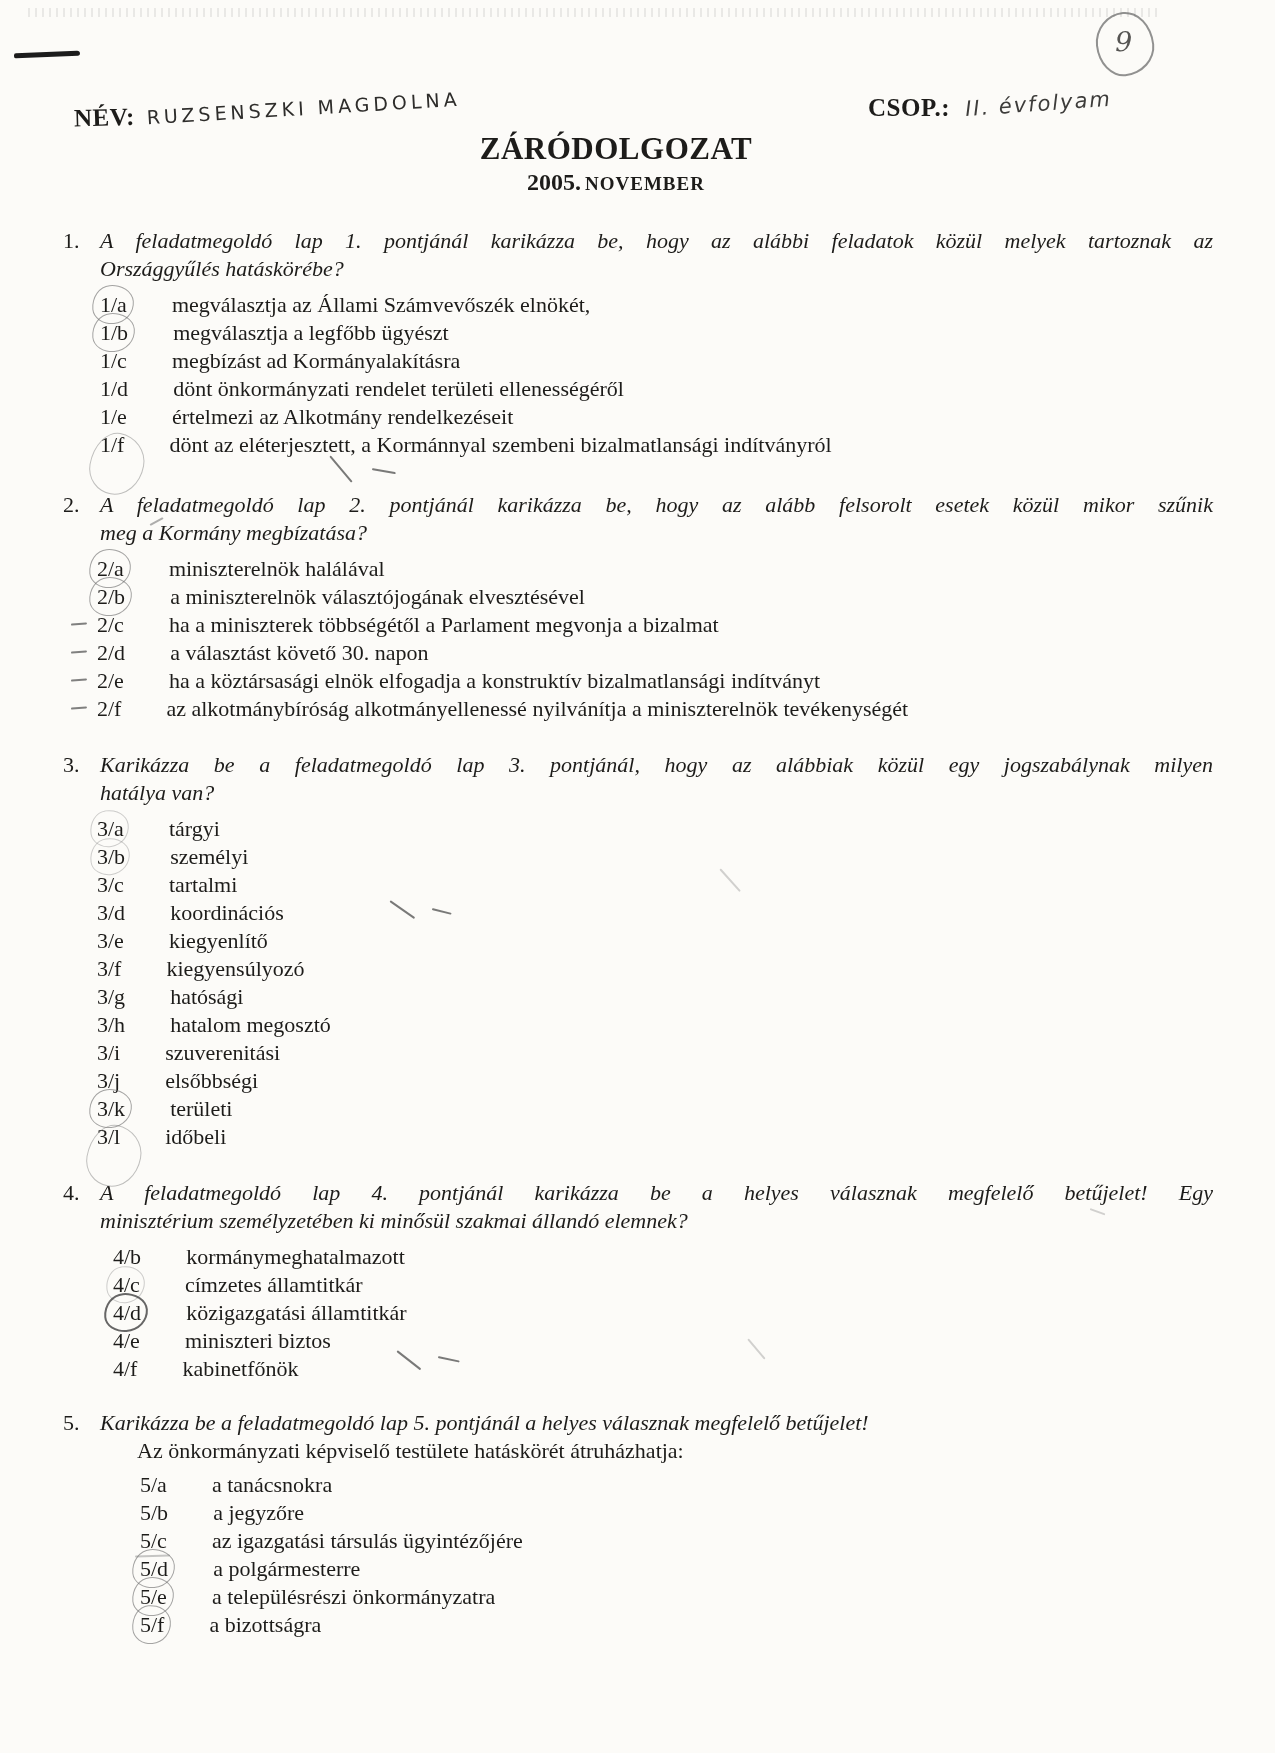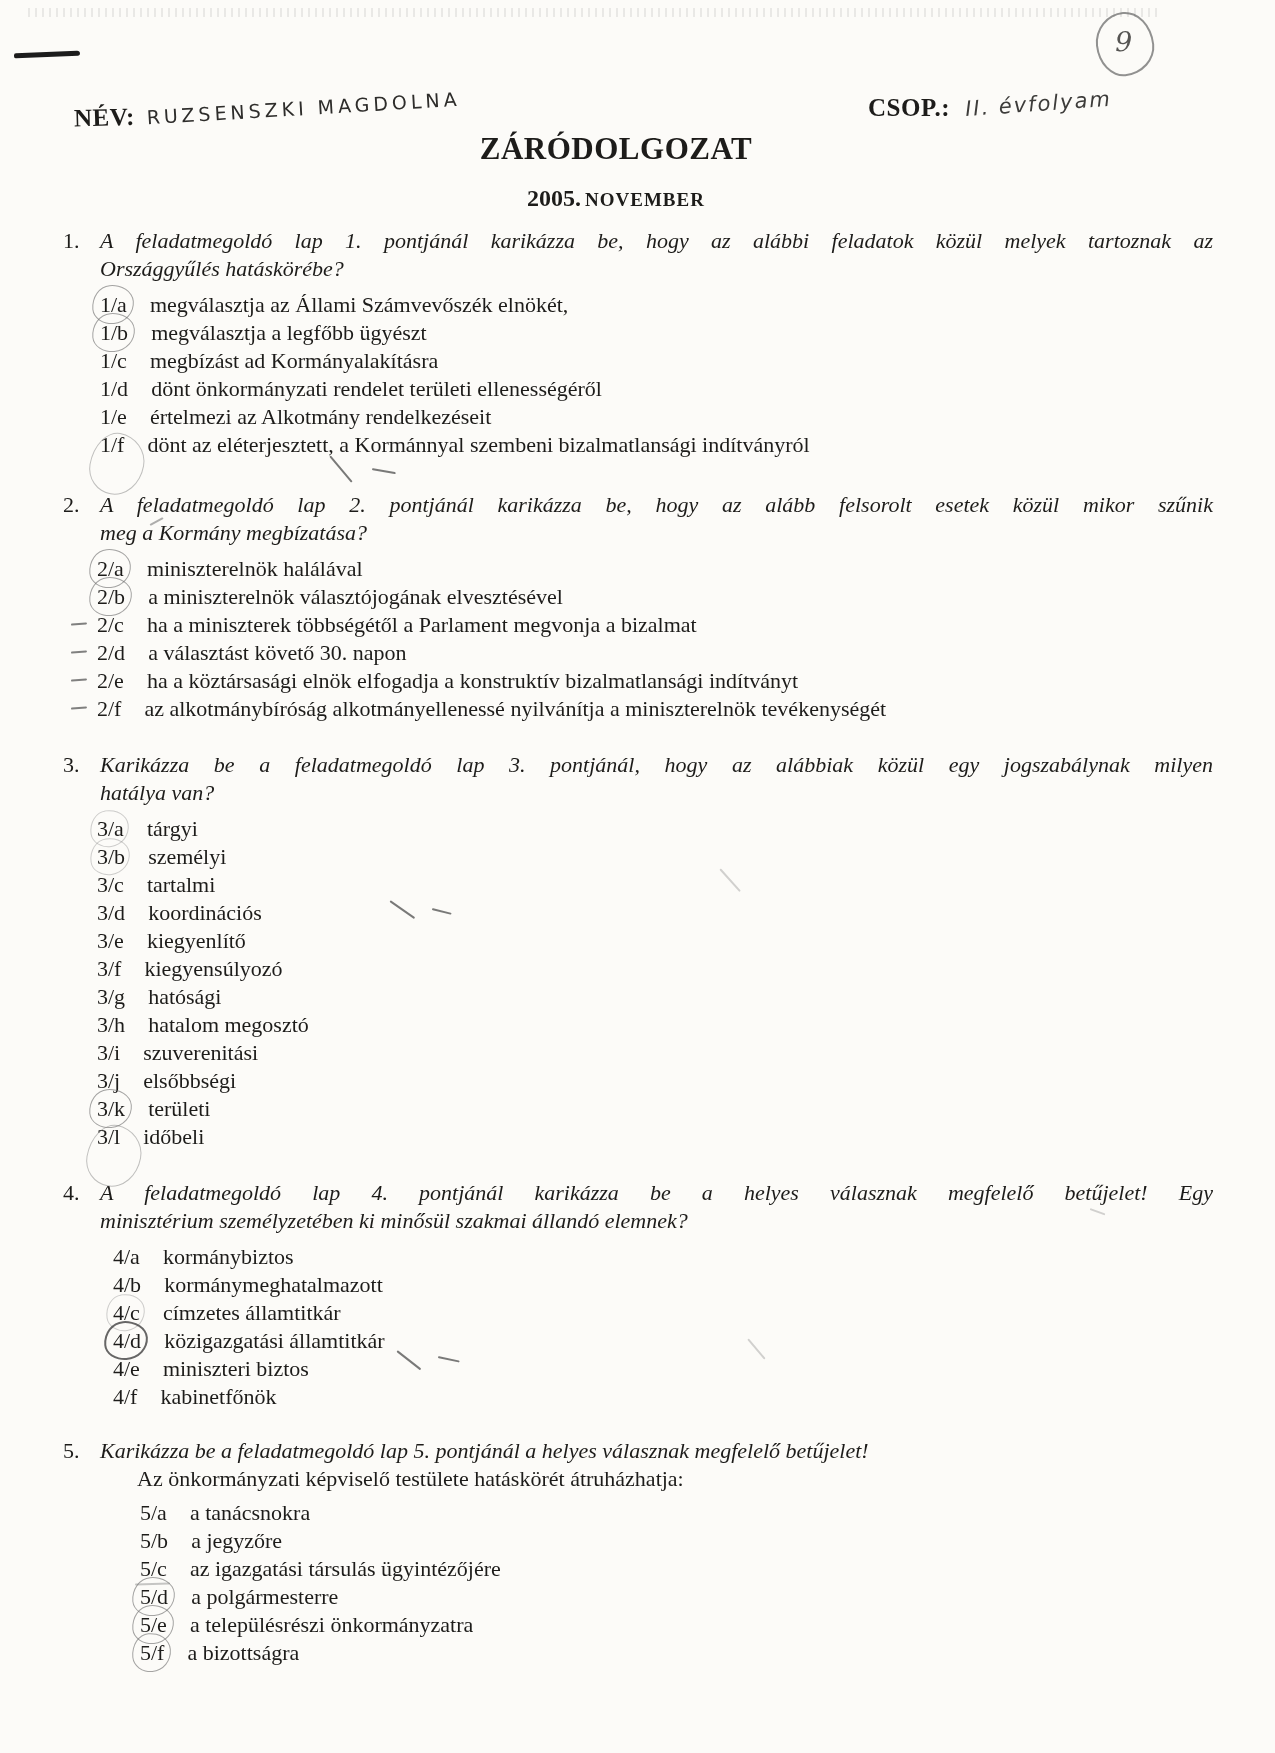--- a/index.html
+++ b/index.html
@@ -60,21 +60,21 @@
   .hw-group {
     display: inline-block; margin-left: 16px;
     font-family: "DejaVu Sans", sans-serif; font-style: italic;
     font-size: 21px; letter-spacing: 2px; color: #3d3c3a;
     transform: rotate(-4deg); transform-origin: left bottom;
   }
 
   
   .title-block { position: absolute; top: 131px; left: 0; width: 1232px; text-align: center; }
   .title-block h1 { margin: 0; font-size: 31px; font-weight: bold; letter-spacing: .5px; }
-  .subtitle { margin-top: 18px; font-weight: bold; }
+  .subtitle { margin-top: 2px; font-weight: bold; }
   .subtitle .year  { font-size: 24px; }
   .subtitle .month { font-size: 19px; letter-spacing: 1px; }
 
   
   .questions { position: absolute; left: 63px; top: 227px; width: 1152px; font-size: 22px; }
   .question { margin: 0; }
   .q2 { margin-top: 32px; } .q3 { margin-top: 28px; } .q4 { margin-top: 28px; } .q5 { margin-top: 26px; }
   .q-head { display: flex; }
   .q-num { flex: none; width: 37px; line-height: 28px; }
   .q-lines { width: 1113px; }
@@ -83,21 +83,21 @@
   .q-intro { margin: 0 0 0 74px; line-height: 28px; }
   .options { list-style: none; margin: 8px 0 0 0; padding: 0; }
   .q5 .options { margin-top: 6px; }
   .q1 .options { margin-left: 37px; }
   .q2 .options { margin-left: 34px; }
   .q3 .options { margin-left: 34px; }
   .q4 .options { margin-left: 50px; }
   .q5 .options { margin-left: 77px; }
   .option { line-height: 28px; }
   .opt-label { position: relative; display: inline-block; }
-  .opt-text { margin-left: 23px; }
+  .opt-text { margin-left: 7px; padding-left: 38px; }
 
   
   [data-mark="circle"]::before, [data-mark="circle-light"]::before,
   [data-mark="circle-heavy"]::before, [data-mark="circle-below"]::before {
     content: ""; position: absolute; pointer-events: none;
     border-radius: 46% 54% 52% 48% / 58% 46% 54% 42%;
   }
   [data-mark="circle"]::before       { left: -8px; right: -7px; top: -6px; bottom: -5px; border: 1.6px solid rgba(105,105,105,.6); transform: rotate(-5deg); }
   [data-mark="circle-light"]::before { left: -7px; right: -5px; top: -5px; bottom: -4px; border: 1.4px solid rgba(140,140,140,.42); transform: rotate(-8deg); }
   [data-mark="circle-heavy"]::before { left: -9px; right: -7px; top: -6px; bottom: -5px; border: 2.3px solid rgba(60,60,60,.78); transform: rotate(-4deg); }
@@ -203,21 +203,20 @@
 
     <section class="question q4">
       <div class="q-head">
         <span class="q-num">4.</span>
         <div class="q-lines">
           <div class="q-line">A feladatmegoldó lap 4. pontjánál karikázza be a helyes válasznak megfelelő betűjelet! Egy</div>
           <div class="q-line">minisztérium személyzetében ki minősül szakmai állandó elemnek?</div>
         </div>
       </div>
       <ul class="options">
-        <li class="option"><span class="opt-label" data-mark="none">4/a</span><span class="opt-text">kormánybiztos</span></li>
         <li class="option"><span class="opt-label" data-mark="none">4/b</span><span class="opt-text">kormánymeghatalmazott</span></li>
         <li class="option"><span class="opt-label" data-mark="circle-light">4/c</span><span class="opt-text">címzetes államtitkár</span></li>
         <li class="option"><span class="opt-label" data-mark="circle-heavy">4/d</span><span class="opt-text">közigazgatási államtitkár</span></li>
         <li class="option"><span class="opt-label" data-mark="none">4/e</span><span class="opt-text">miniszteri biztos</span></li>
         <li class="option"><span class="opt-label" data-mark="none">4/f</span><span class="opt-text">kabinetfőnök</span></li>
       </ul>
     </section>
 
     <section class="question q5">
       <div class="q-head">

